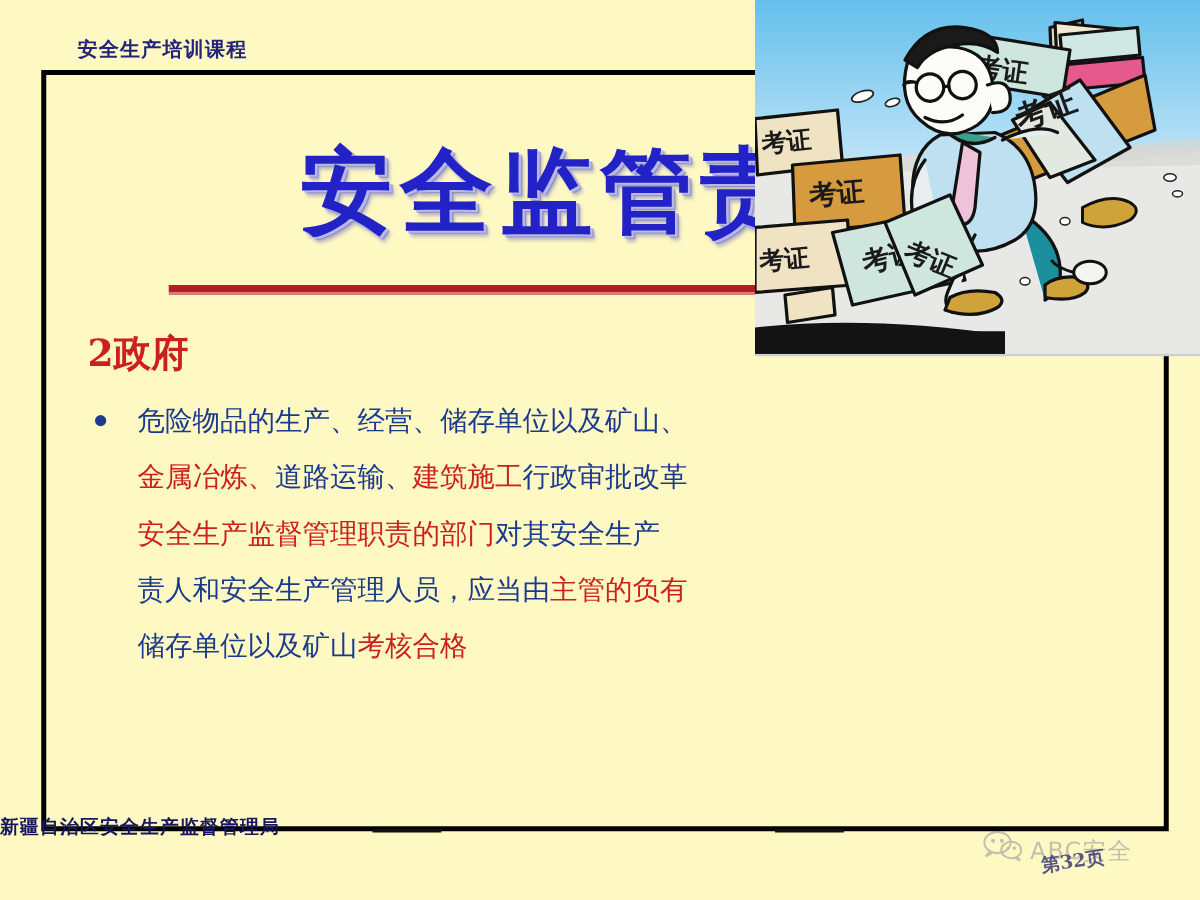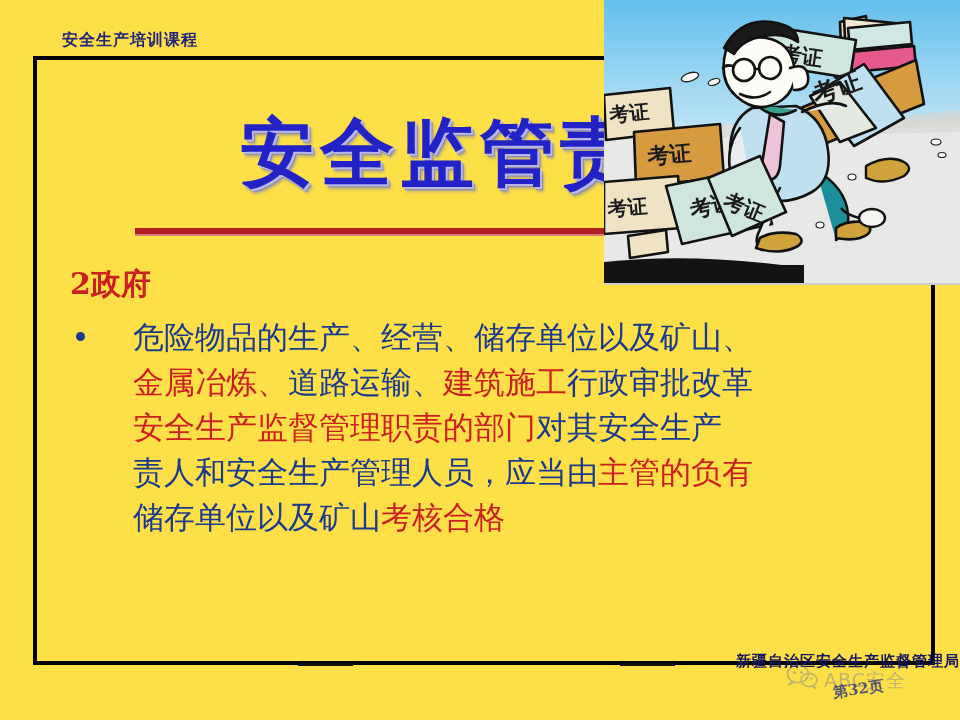--- a/index.html
+++ b/index.html
@@ -5,21 +5,21 @@
   * { margin:0; padding:0; box-sizing:border-box; }
   html,body { width:960px; height:720px; }
   body {
     background:#ffffff;
     font-family:"DejaVu Sans","Liberation Sans",sans-serif;
     overflow:hidden;
     position:relative;
   }
   #slide {
     position:absolute; left:0; top:0; width:960px; height:720px;
-    background:#fde047;
+    background:#fef9c3;
   }
 
   
   .kicker {
     position:absolute; left:62px; top:30px;
     font-family:"DejaVu Serif","Liberation Serif",serif;
     font-weight:bold;
     font-size:16px; letter-spacing:1px;
     color:#23237a;
     white-space:nowrap;
@@ -77,24 +77,23 @@
     position:relative;
     margin-top:9px;
     padding-left:40px;
   }
   .dot {
     position:absolute; left:6px; top:17px;
     width:9px; height:9px; border-radius:50%;
     background:#1b3a8f;
   }
   .para {
-    font-size:31px;
+    font-size:22px;
     line-height:45px;
     letter-spacing:0px;
-    margin-left:23px;
   }
   .para .ln { display:block; white-space:nowrap; }
   .red  { color:#cc1f1f; }
   .blue { color:#1b3a8f; }
 
   
   .pic {
     position:absolute; left:604px; top:0px; width:356px; height:285px;
     overflow:hidden;
     border-bottom:2px solid #cfcfcf;
@@ -103,21 +102,21 @@
   .pic svg { display:block; width:356px; height:285px; }
 
   
   .footer-line-l {
     position:absolute; left:298px; top:663px; width:55px; height:3px; background:#111;
   }
   .footer-line-r {
     position:absolute; left:620px; top:663px; width:55px; height:3px; background:#111;
   }
   .footer-text {
-    position:absolute; left:0; top:652px; width:960px; text-align:right;
+    position:absolute; left:0; top:652px; width:960px; text-align:left;
     font-family:"DejaVu Serif","Liberation Serif",serif;
     font-weight:bold; font-size:15px; letter-spacing:1px;
     color:#17175e;
     white-space:nowrap;
   }
   .pagenum {
     position:absolute; left:833px; top:680px;
     font-family:"DejaVu Serif","Liberation Serif",serif;
     font-weight:bold; font-size:15px; color:#3c3c78;
     transform:rotate(-8deg);

